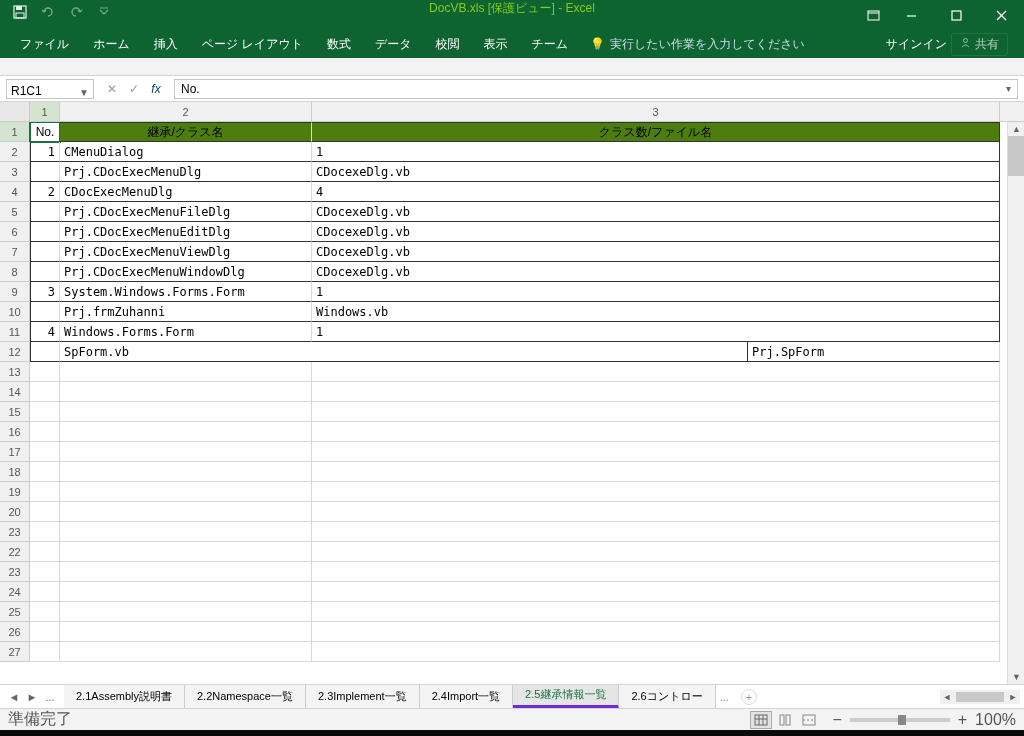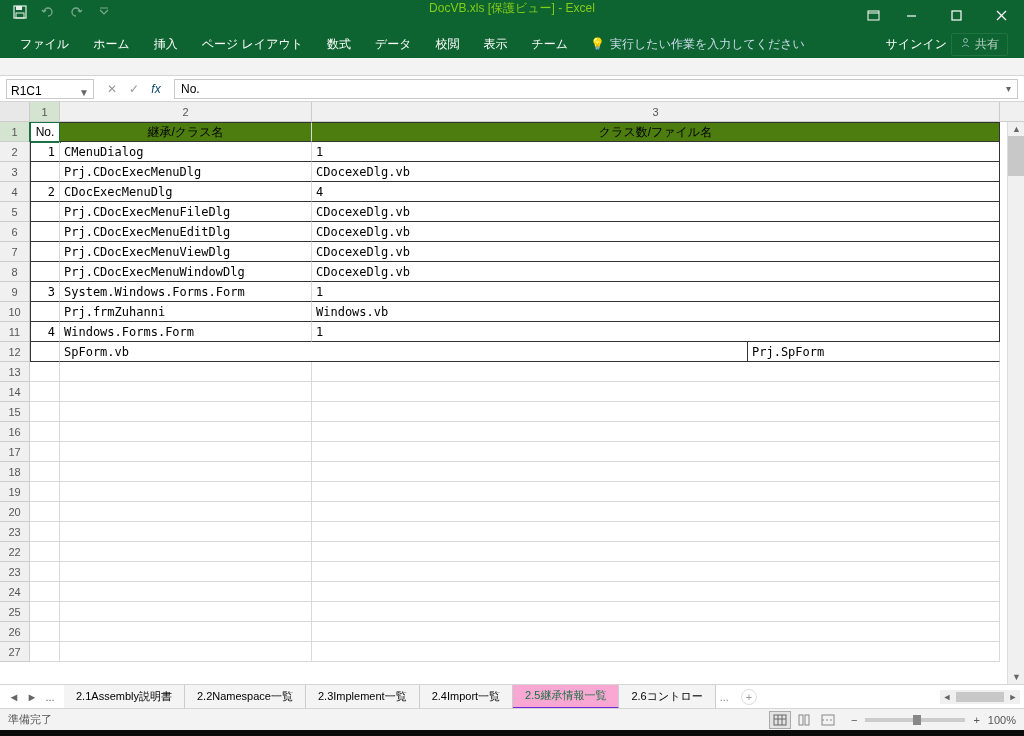--- a/index.html
+++ b/index.html
@@ -48,25 +48,25 @@
 .data-row .c3{border-right:1px solid #333}
 .selected{outline:2px solid #1a7043;outline-offset:-1px;background:#fff!important}
 .rh.sel,.ch.sel{background:#d5e4d0}
 .vscroll{position:absolute;right:0;top:0;width:17px;height:100%;background:#f0f0f0;border-left:1px solid #ddd}
 .vscroll-thumb{position:absolute;top:14px;width:100%;height:40px;background:#c8c8c8}
 .vscroll-arr{position:absolute;width:17px;height:14px;display:flex;align-items:center;justify-content:center;font-size:9px;color:#666}
 .sheet-tabs{height:24px;background:#fff;border-top:1px solid #d4d4d4;display:flex;align-items:center;font-size:11px}
 .st-nav{display:flex;padding:0 6px;gap:2px}
 .st-navbtn{width:16px;height:16px;display:flex;align-items:center;justify-content:center;color:#666}
 .st-tab{padding:0 12px;height:24px;display:flex;align-items:center;border-right:1px solid #ccc;cursor:pointer;background:#f4f4f4}
-.st-tab.active{background:#f9a8d4;border-bottom:2px solid #6d28d9;color:#1a7043}
+.st-tab.active{background:#e5e5e5;border-bottom:4px solid #6d28d9;color:#1a7043}
 .st-add{width:24px;display:flex;align-items:center;justify-content:center;color:#999;border:1px solid #ddd;border-radius:50%;width:16px;height:16px;margin:0 8px;font-size:11px}
 .hscroll{margin-left:auto;width:80px;height:14px;background:#f0f0f0;display:flex;align-items:center;margin-right:4px}
 .hscroll-arr{width:14px;font-size:9px;color:#666;text-align:center}
-.statusbar{height:22px;background:#f3f3f3;border-top:1px solid #d4d4d4;display:flex;align-items:center;font-size:11px;color:#555;padding:0 8px}
+.statusbar{height:22px;background:#f3f3f3;border-top:1px solid #d4d4d4;display:flex;align-items:center;font-size:16px;color:#555;padding:0 8px}
 .view-btns{margin-left:auto;display:flex;gap:2px}
 .view-btn{width:22px;height:18px;border:1px solid transparent;display:flex;align-items:center;justify-content:center}
 .view-btn.active{border-color:#aaa;background:#e4e4e4}
 .zoom{display:flex;align-items:center;gap:8px;margin-left:12px}
 .zoom-slider{width:100px;height:4px;background:#ccc;position:relative}
 .zoom-thumb{position:absolute;left:48px;top:-3px;width:8px;height:10px;background:#888}
 svg{pointer-events:none}
 </style>
 </head>
 <body>

